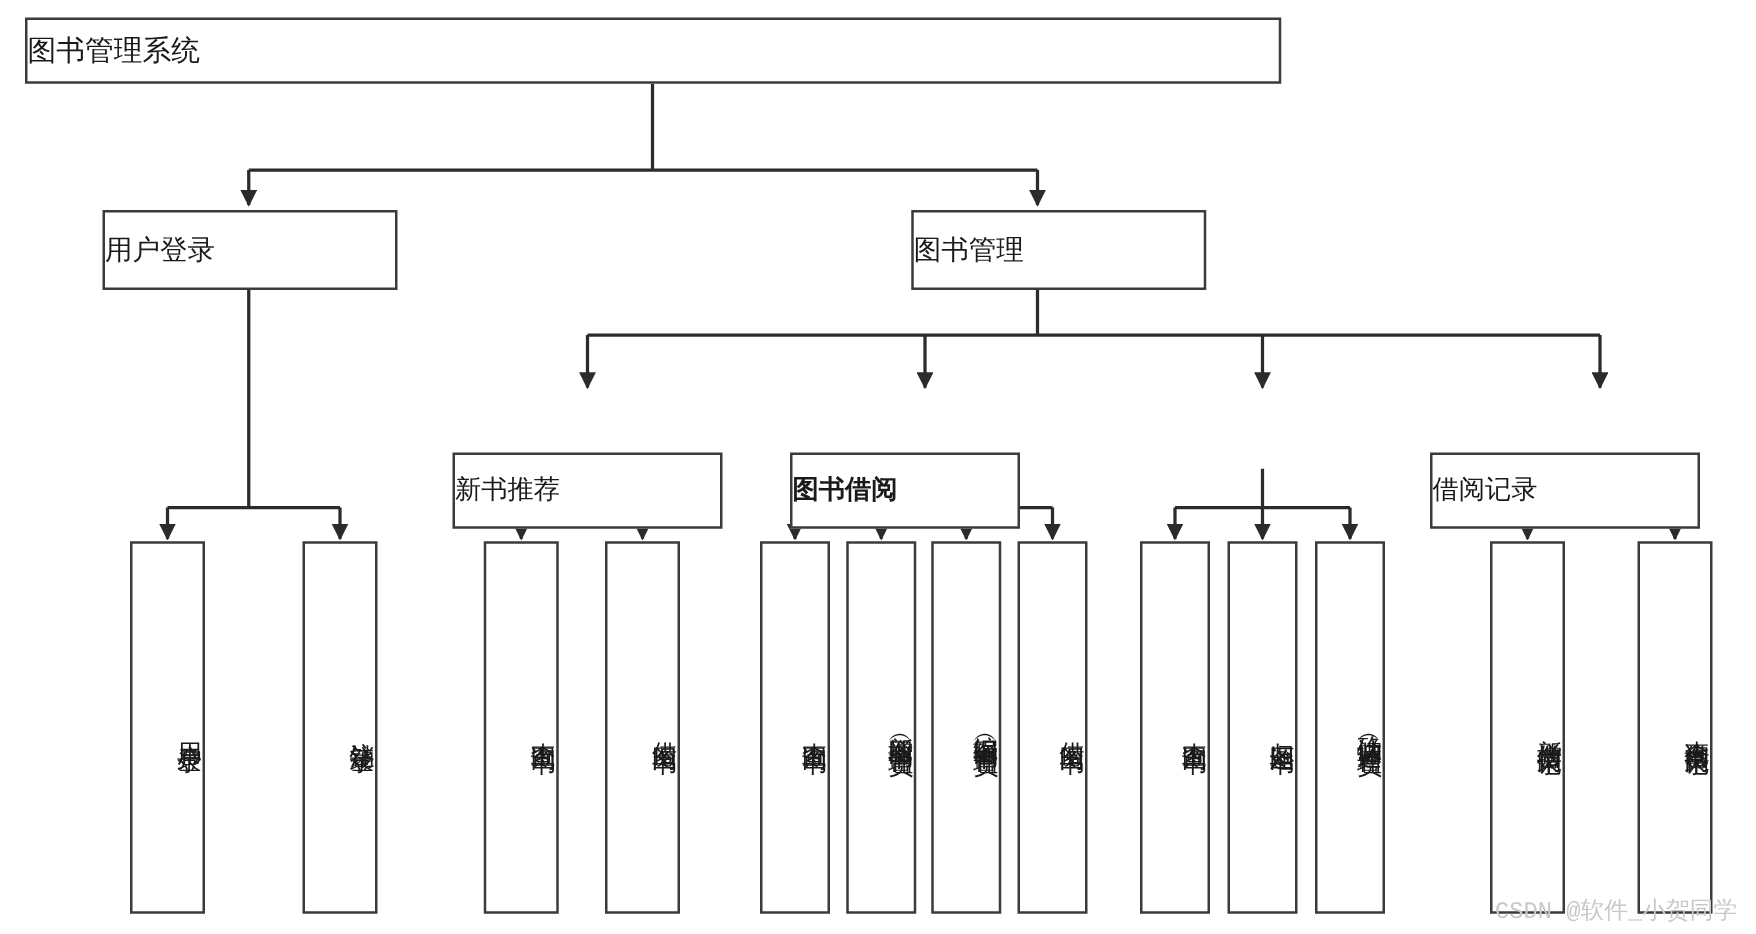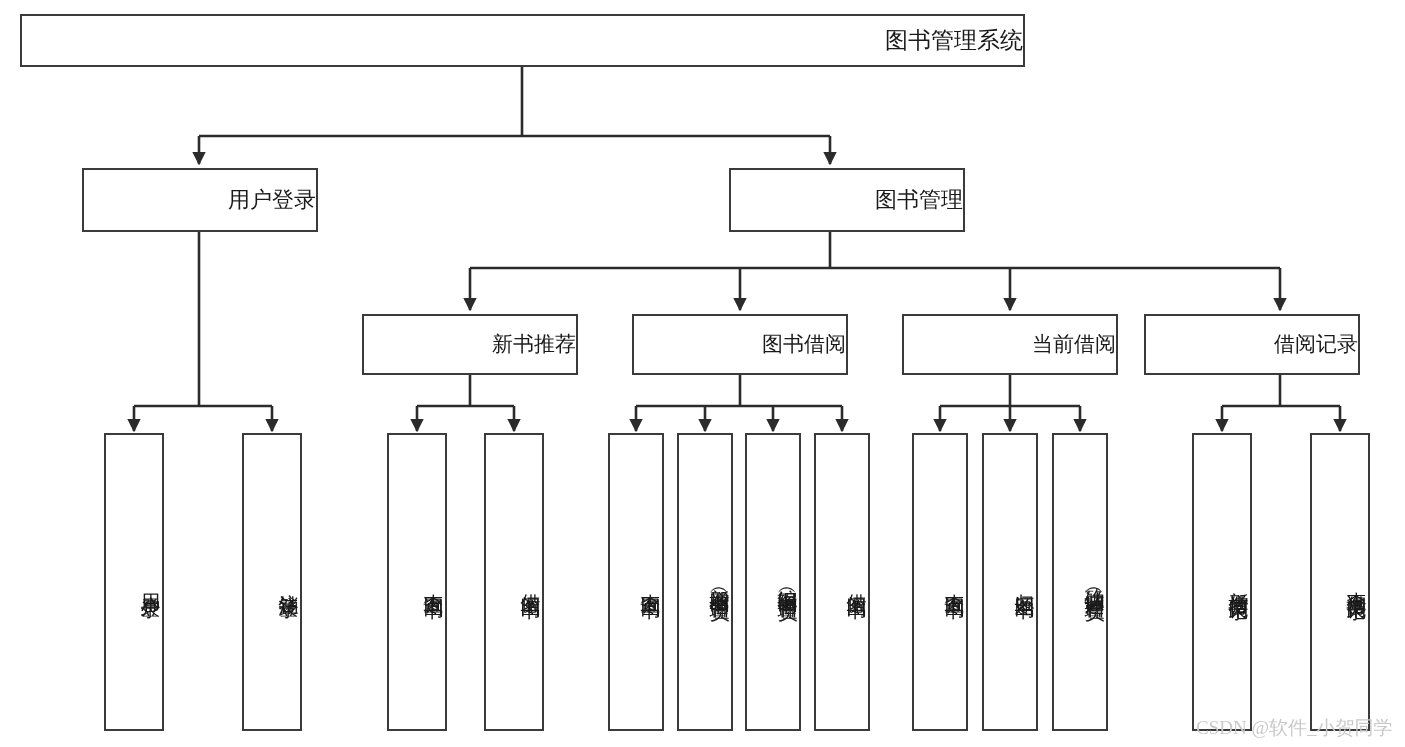--- a/index.html
+++ b/index.html
@@ -26,33 +26,34 @@
     height: 747px;
     pointer-events: none;
   }
   .node {
     position: absolute;
     box-sizing: border-box;
     background: #ffffff;
     border: 2px solid #3b3b3b;
     display: flex;
     align-items: center;
-    justify-content: flex-end;
+    justify-content: flex-start;
     color: #1a1a1a;
     line-height: 1.15;
     z-index: 2;
   }
   .node.root {
     font-size: 23px;
   }
   .node.lvl2 {
     font-size: 22px;
   }
   .node.lvl3 {
     font-size: 21px;
+    margin-top: 48px;
   }
   .node.leaf {
     font-size: 20px;
     writing-mode: vertical-rl;
     text-orientation: upright;
     padding: 10px 0;
     align-items: flex-start;
     justify-content: center;
     letter-spacing: 2px;
   }
@@ -62,21 +63,21 @@
     white-space: nowrap;
   }
   .watermark {
     position: absolute;
     left: 1196px;
     top: 715px;
     font-size: 19px;
     color: #c9c9c9;
     white-space: nowrap;
     z-index: 3;
-    font-family: Liberation Serif, serif;
+    font-family: Liberation Mono, monospace;
   }
 </style>
 </head>
 <body>
 
 <div id="canvas">
 
   <svg class="wires" viewBox="0 0 1405 747" xmlns="http://www.w3.org/2000/svg">
     <defs>
       <marker id="arrow" viewBox="0 0 10 10" refX="9" refY="5" markerWidth="5.2" markerHeight="5.2" orient="auto-start-reverse">
@@ -137,25 +138,22 @@
   <div class="node lvl2" style="left:82px; top:168px; width:236px; height:64px;">
     <span>用户登录</span>
   </div>
   <div class="node lvl2" style="left:712px; top:168px; width:236px; height:64px;margin-left:17px;">
     <span>图书管理</span>
   </div>
 
   <div class="node lvl3" style="left:362px; top:314px; width:216px; height:61px;">
     <span>新书推荐</span>
   </div>
-  <div class="node lvl3" style="left:632px; top:314px; width:216px; height:61px;">
+  <div class="node lvl3" style="left:632px; top:314px; width:184px; height:61px;font-weight:bold;">
     <span>图书借阅</span>
-  </div>
-  <div class="node lvl3" style="left:902px; top:314px; width:216px; height:61px;">
-    <span>当前借阅</span>
   </div>
   <div class="node lvl3" style="left:1144px; top:314px; width:216px; height:61px;">
     <span>借阅记录</span>
   </div>
 
   <div class="node leaf" style="left:104px; top:433px; width:60px; height:298px;">
     <span class="vtext">用户登录</span>
   </div>
   <div class="node leaf" style="left:242px; top:433px; width:60px; height:298px;">
     <span class="vtext">注销登录</span>

